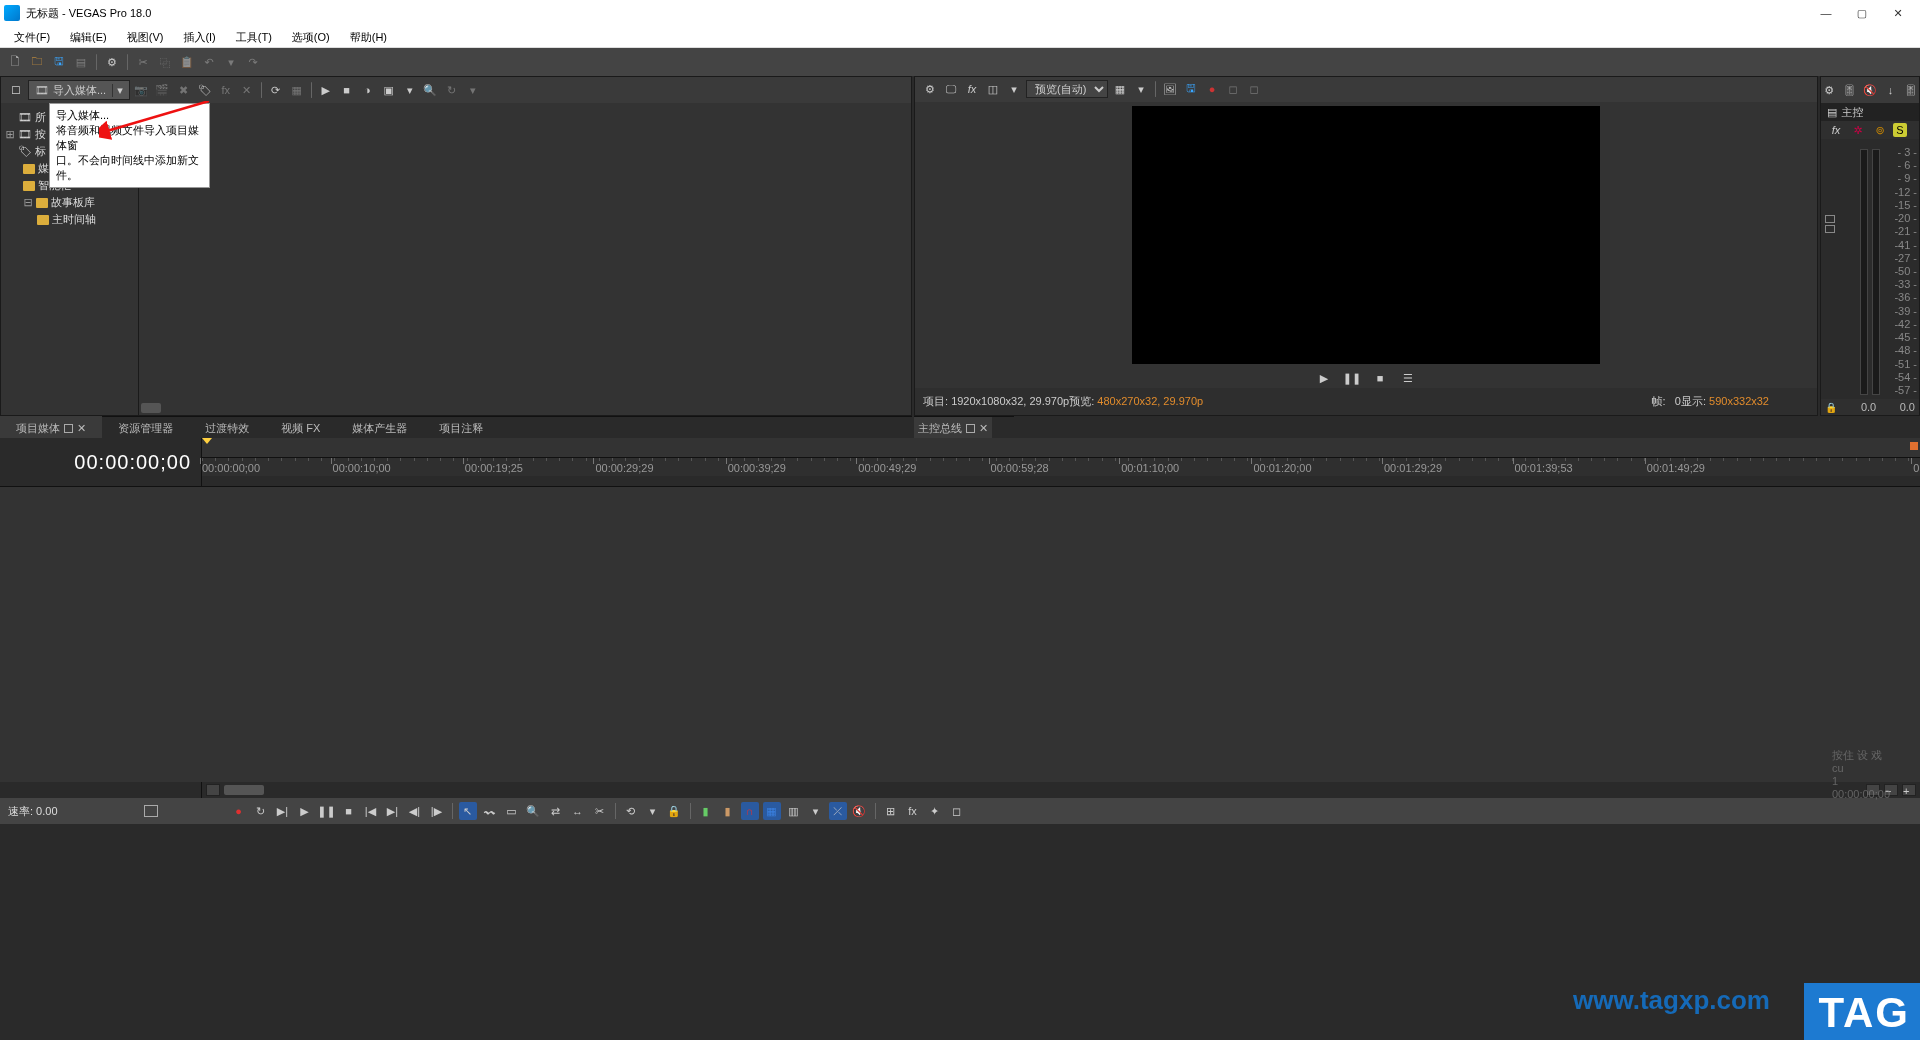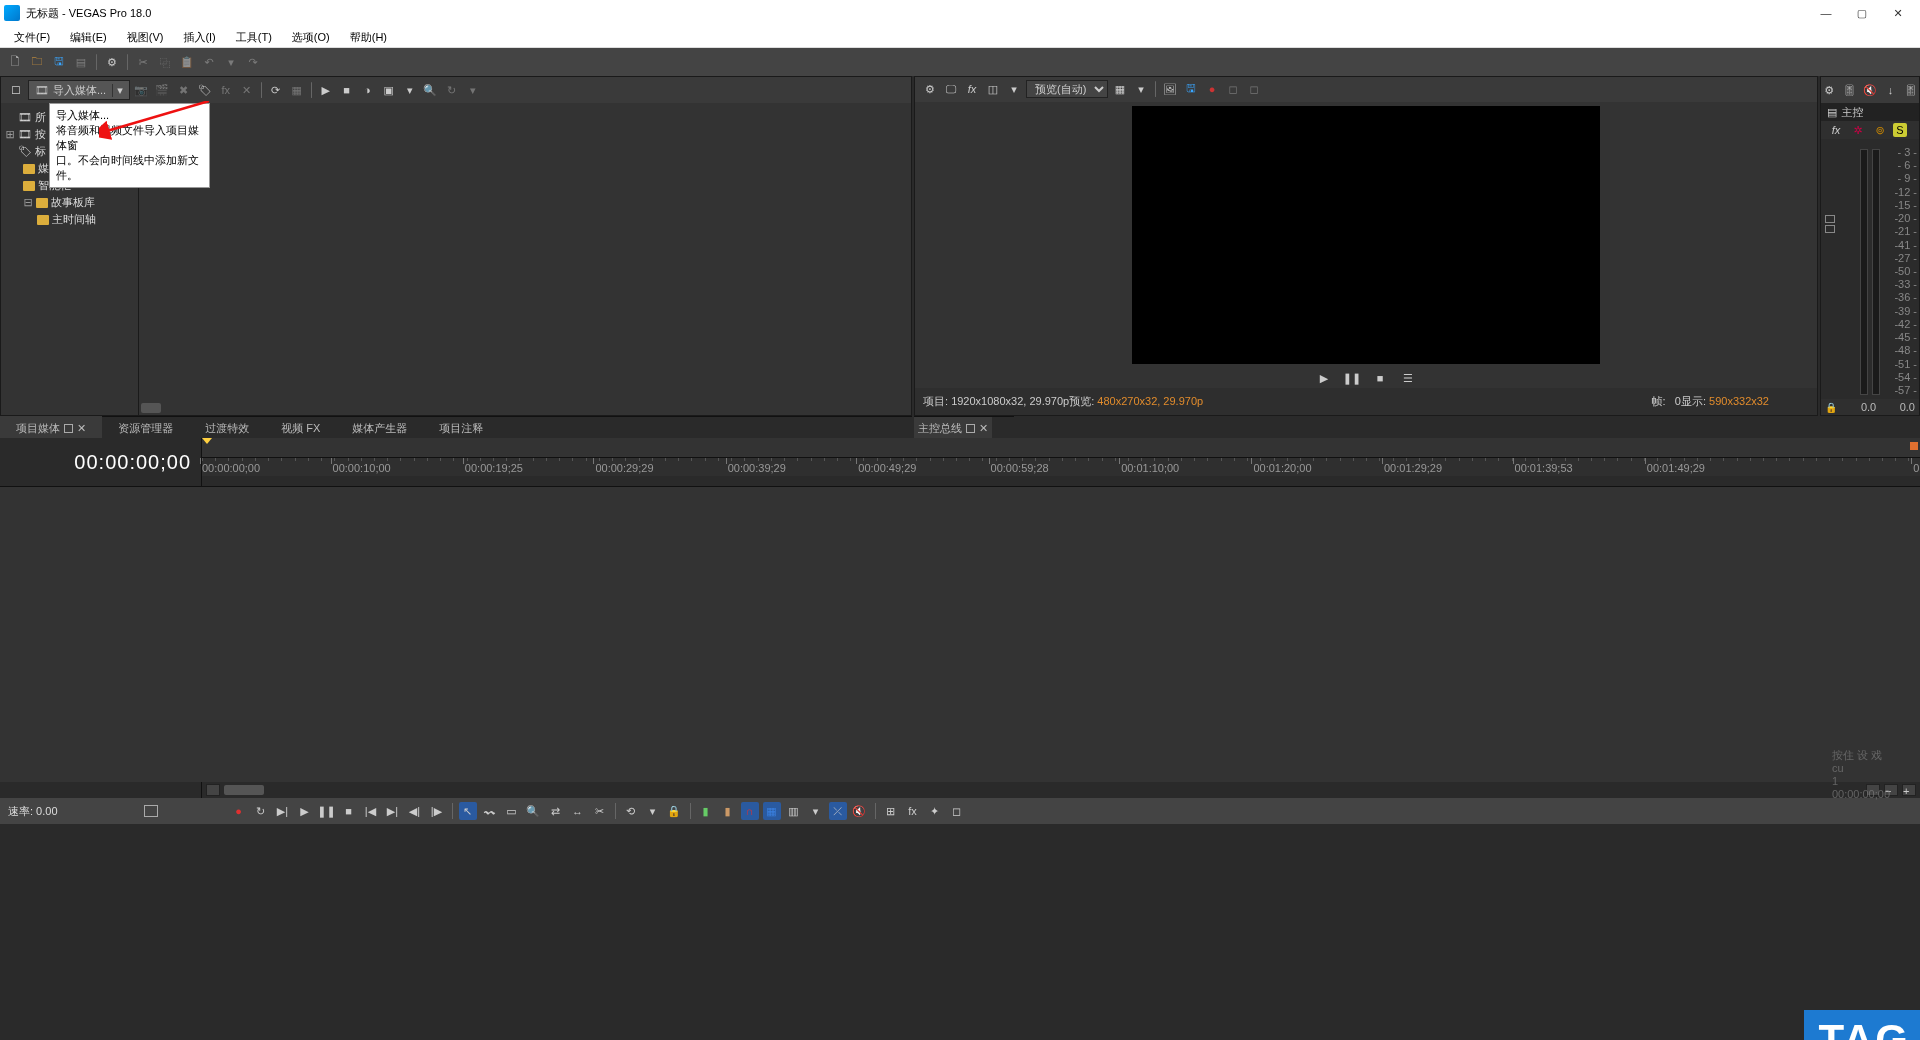--- a/index.html
+++ b/index.html
@@ -570,14 +570,15 @@
   </div>
   <div class="right-time">
     <div class="faded-right">
       <div>按住 设 戏 cu</div>
       <div>1 00:00:00;00</div>
     </div>
   </div>
 </div>
 
 <div class="watermark">
+  <div class="wm2">www.tagxp.com</div>
   <div class="tag">TAG</div>
 </div>
 
 </body></html>

